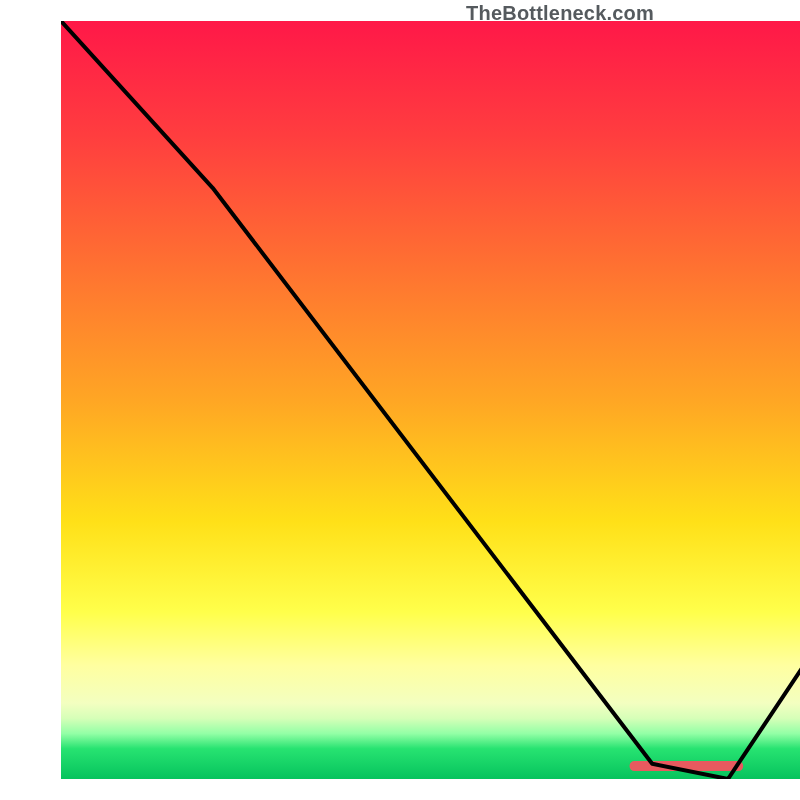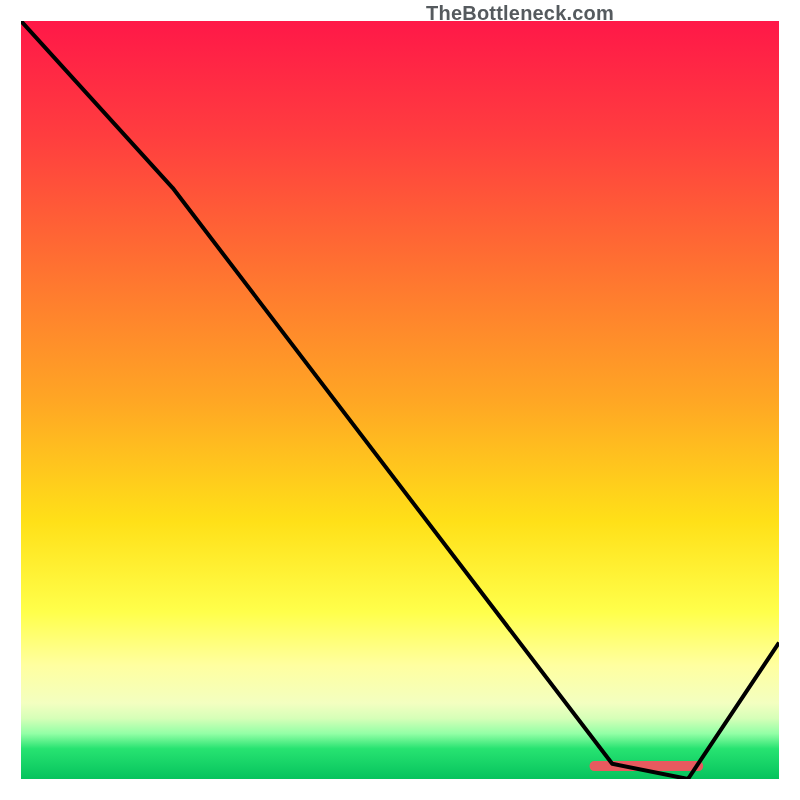--- a/index.html
+++ b/index.html
@@ -8,20 +8,21 @@
     width: 800px;
     height: 800px;
     overflow: hidden;
     font-family: Arial, Helvetica, sans-serif;
     background: #fff;
   }
   .canvas {
     position: relative;
     width: 636px;
     height: 800px;
+    margin-left: 40px;
   }
   .plot-area {
     position: absolute;
     left: 21px;
     top: 21px;
     width: 758px;
     height: 758px;
     background: linear-gradient(
       to bottom,
       #ff1848 0%,

